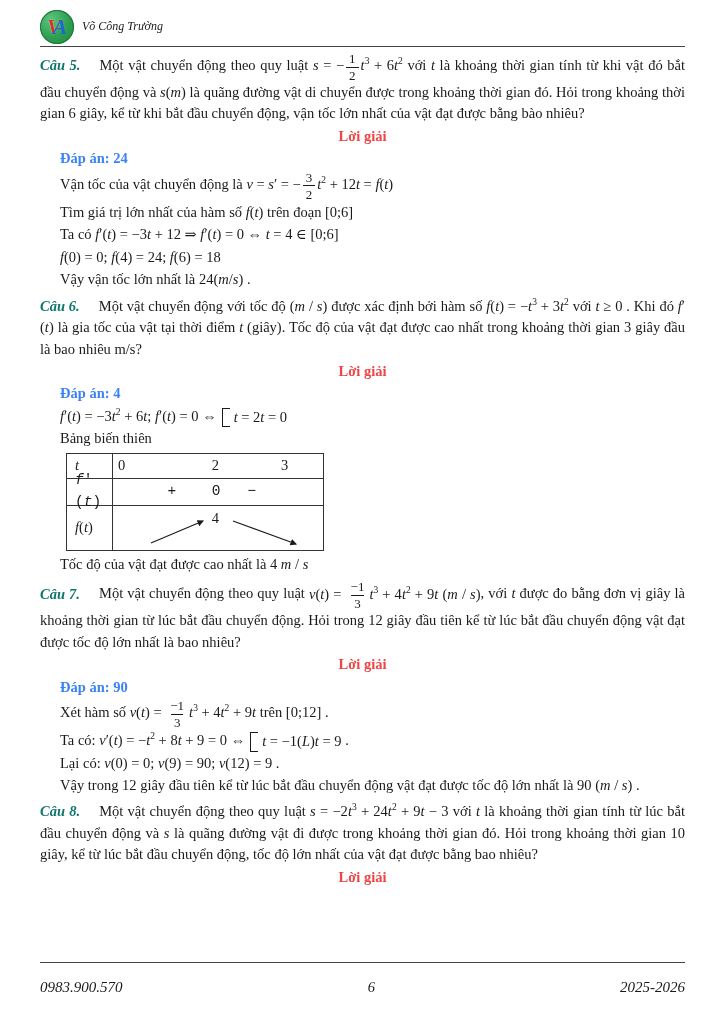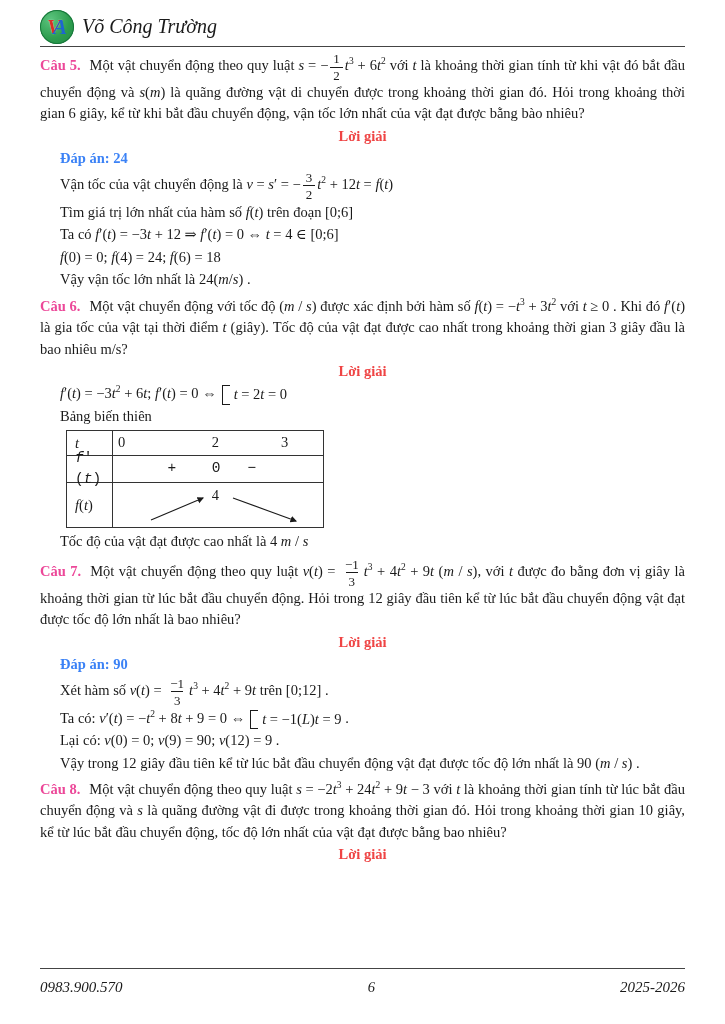--- a/index.html
+++ b/index.html
@@ -12,25 +12,25 @@
   
   .hdr{display:flex;justify-content:space-between;align-items:flex-end;
        border-bottom:1.4px solid #444;padding-bottom:2px;}
   .hdr-left{display:flex;align-items:center;gap:8px;}
   .logo{width:34px;height:34px;border-radius:50%;
         background:radial-gradient(circle at 32% 28%,#5cc47e 0%,#2e9e4f 55%,#1f8a43 100%);
         display:flex;align-items:center;justify-content:center;
         font-weight:bold;font-style:italic;line-height:1;box-shadow:inset 0 0 0 1px #17763a;}
   .logo .lv{color:#d93025;font-size:21px;margin-right:-8px;text-shadow:0 0 1px #fff;}
   .logo .la{color:#1e66d0;font-size:21px;}
-  .author{font-style:italic;font-size:20px;}
+  .author{font-style:italic;font-size:12px;}
   .doctitle{font-style:italic;font-size:15.5px;}
   
   .stmt{margin:5px 0 1px 0;text-align:justify;}
-  .qlabel{color:#ec4899;font-weight:bold;margin-right:9px;}
+  .qlabel{color:#0f766e;font-weight:bold;margin-right:19px;font-style:italic;}
   .sol-head{margin:1px 0;text-align:center;color:#ef4444;font-weight:bold;}
   .answer{margin:1px 0;padding-left:20px;color:#3b82f6;font-weight:bold;}
   .sline{margin:1px 0;padding-left:20px;}
   
   .math{white-space:normal;}
   .math i{font-style:italic;}
   sup{font-size:9.5px;line-height:0;}
   .frac{display:inline-flex;flex-direction:column;align-items:center;
         vertical-align:middle;margin:0 2px;line-height:1;font-size:13px;}
   .frac .fn{display:block;padding:0 3px 1.5px 3px;}
@@ -47,21 +47,21 @@
             display:flex;align-items:center;padding-left:8px;}
   .bbt .val{flex:1;position:relative;}
   .bbt .r1 .val,.bbt .r1 .lbl{height:24px;}
   .bbt .r2 .val,.bbt .r2 .lbl{height:26px;font-family:Liberation Mono, monospace;}
   .bbt .r3 .val,.bbt .r3 .lbl{height:44px;}
   .bbt .val span{position:absolute;top:50%;transform:translateY(-50%);}
   .bbt .r3 .val span.peak{top:2px;transform:none;}
   .bbt svg{position:absolute;left:0;top:0;width:100%;height:100%;}
   
   .ftr{position:absolute;left:40px;right:40px;bottom:26px;
-       border-top:1.4px solid #444;padding-top:7px;
+       border-top:1.4px solid #444;padding-top:13px;
        display:flex;justify-content:space-between;align-items:baseline;
        font-style:italic;font-size:15px;}
   .ftr .fpage{font-size:14.5px;}
 </style>
 </head>
 <body>
 
 <div class="page">
 
   <header class="hdr">
@@ -87,20 +87,21 @@
           </span><i>t</i><sup>2</sup> + 12<i>t</i> = <i>f</i>(<i>t</i>)</span></p>
     <p class="sline"><span class="txt">Tìm giá trị lớn nhất của hàm số </span><span class="math"><i>f</i>(<i>t</i>)</span><span class="txt"> trên đoạn </span><span class="math">[0;6]</span></p>
     <p class="sline"><span class="txt">Ta có </span><span class="math"><i>f</i>′(<i>t</i>) = −3<i>t</i> + 12 ⇒ <i>f</i>′(<i>t</i>) = 0 ⇔ <i>t</i> = 4 ∈ [0;6]</span></p>
     <p class="sline"><span class="math"><i>f</i>(0) = 0; <i>f</i>(4) = 24; <i>f</i>(6) = 18</span></p>
     <p class="sline"><span class="txt">Vậy vận tốc lớn nhất là </span><span class="math">24(<i>m</i>/<i>s</i>)</span><span class="txt"> .</span></p>
   </section>
 
   <section>
     <p class="stmt"><b class="qlabel">Câu 6.</b><span><span class="txt">Một vật chuyển động với tốc độ </span><span class="math">(<i>m</i> / <i>s</i>)</span><span class="txt"> được xác định bởi hàm số </span><span class="math"><i>f</i>(<i>t</i>) = −<i>t</i><sup>3</sup> + 3<i>t</i><sup>2</sup></span><span class="txt"> với </span><span class="math"><i>t</i> ≥ 0</span><span class="txt"> . Khi đó </span><span class="math"><i>f</i>′(<i>t</i>)</span><span class="txt"> là gia tốc của vật tại thời điểm </span><span class="math"><i>t</i></span><span class="txt"> (giây). Tốc độ của vật đạt được cao nhất trong khoảng thời gian 3 giây đầu là bao nhiêu m/s?</span></span></p>
     <p class="sol-head">Lời giải</p>
+    <p class="answer">Đáp án: 4</p>
     <p class="sline"><span class="math"><i>f</i>′(<i>t</i>) = −3<i>t</i><sup>2</sup> + 6<i>t</i>;</span><span class="txt">   </span><span class="math"><i>f</i>′(<i>t</i>) = 0 ⇔</span><span class="cases">
           <span class="cb"></span>
           <span class="cl">
             <span class="math"><i>t</i> = 2</span>
             <span class="math"><i>t</i> = 0</span>
           </span>
         </span></p>
     <p class="sline">Bảng biến thiên</p>
 
     <div class="bbt">

